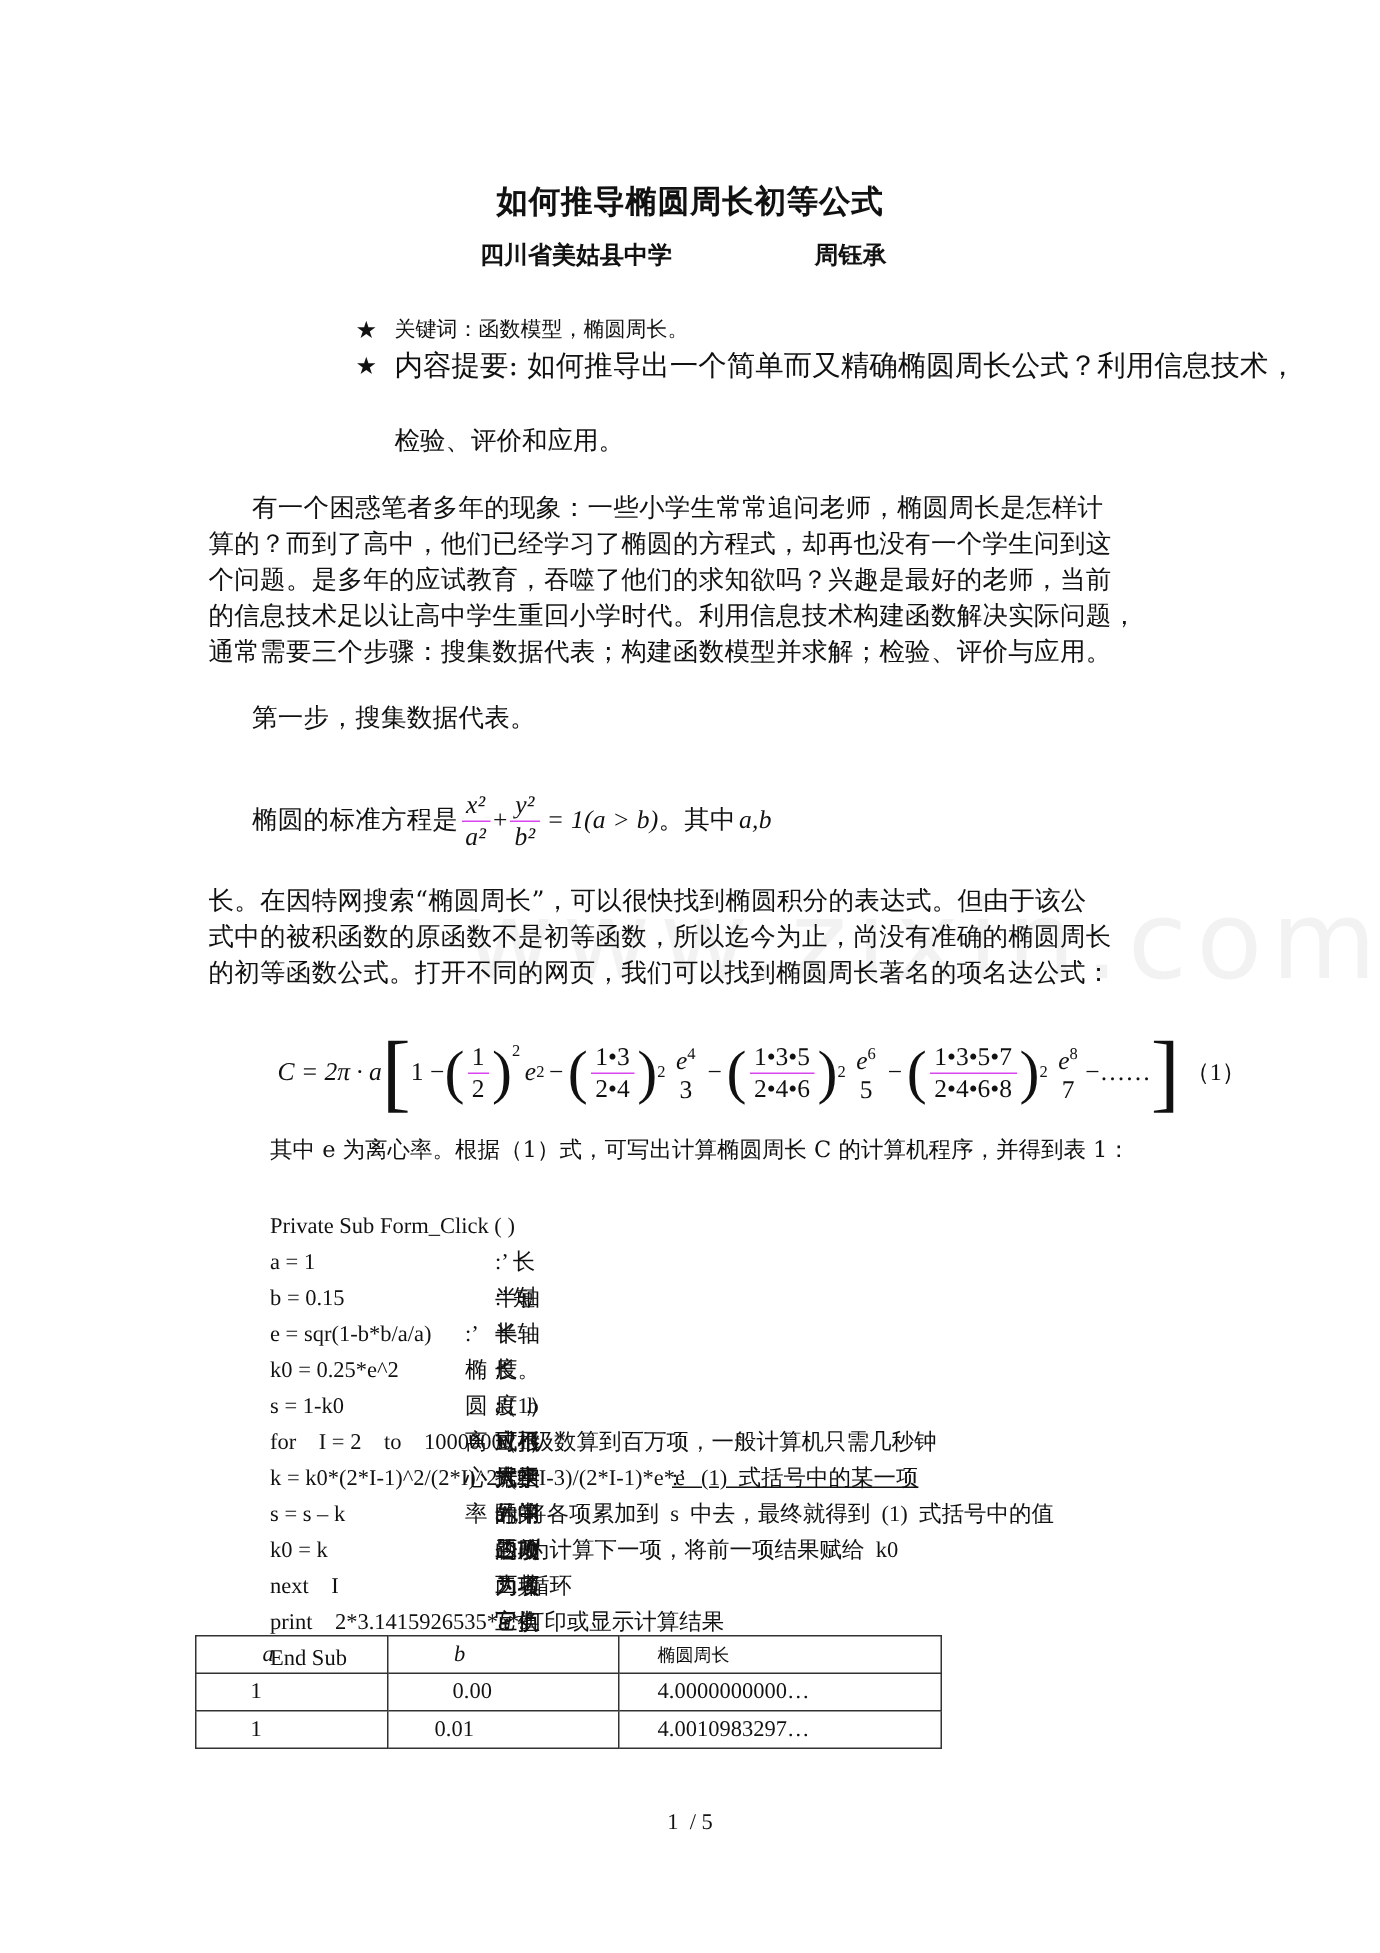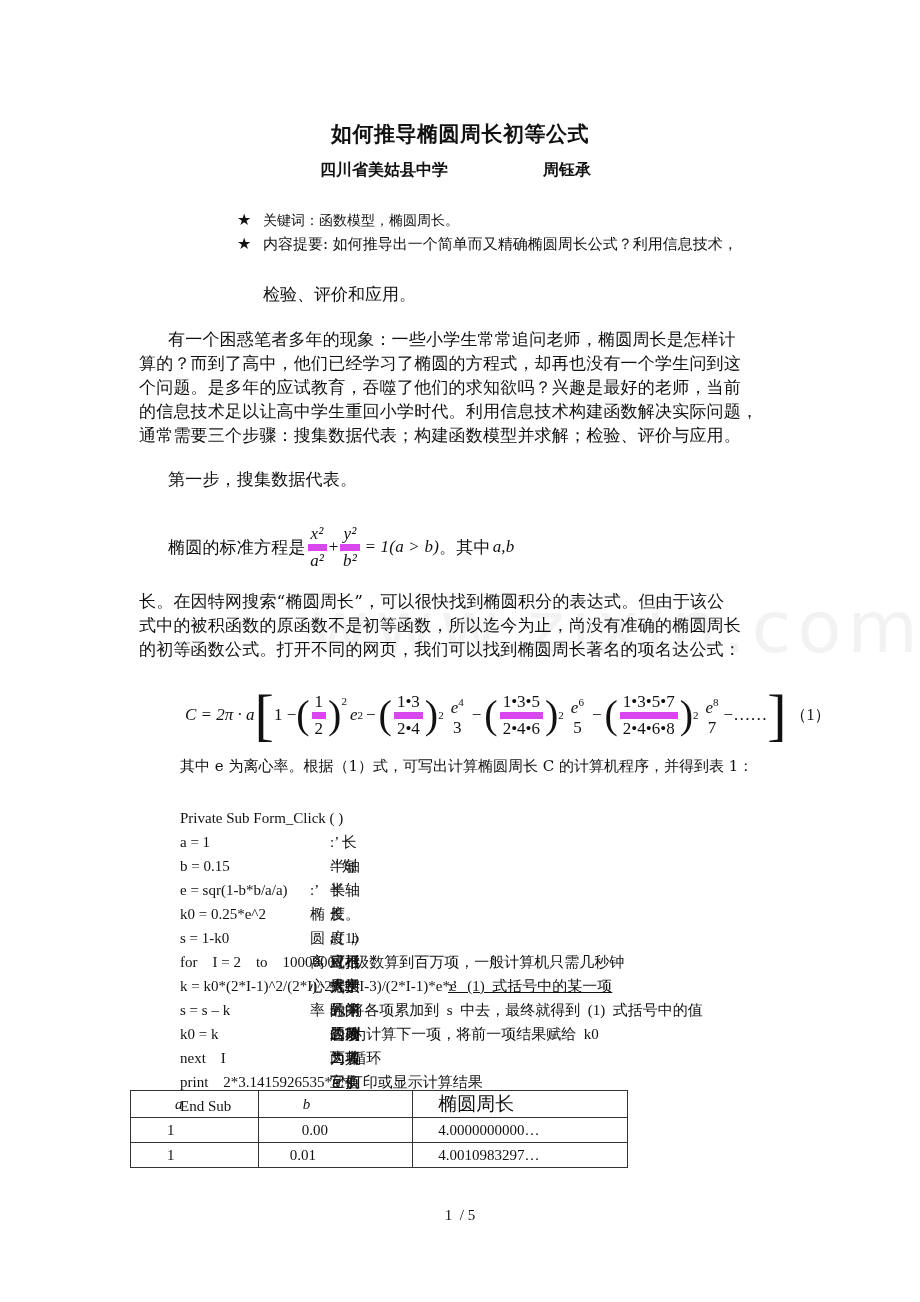--- a/index.html
+++ b/index.html
@@ -9,21 +9,21 @@
   .title { left: 0; width: 920px; top: 120px; text-align: center; font-size: 21px; font-weight: bold;
            font-family: "DejaVu Sans", "Liberation Sans", sans-serif; letter-spacing: 0.5px; }
   .subtitle { top: 160px; font-size: 16px; font-weight: bold;
               font-family: "DejaVu Sans", "Liberation Sans", sans-serif; }
   .bullet { font-size: 14px; line-height: 24px; }
   .bullet .star { position: absolute; left: 0; top: 0; font-size: 16px; }
   .bullet .btext { position: absolute; left: 26px; top: 0; }
   .para { font-size: 17px; line-height: 24px; letter-spacing: 0.2px; }
   .math { font-family: "Liberation Serif", "DejaVu Serif", serif; font-style: italic; }
   .frac { display: inline-block; vertical-align: middle; text-align: center; margin: 0 2px; }
-  .frac .num { display: block; border-bottom: 7px solid #d946ef; padding: 0 3px; line-height: 20px; }
+  .frac .num { display: block; border-bottom: 1px solid #d946ef; padding: 0 3px; line-height: 20px; }
   .frac .den { display: block; line-height: 20px; }
   .code { font-family: "Liberation Serif", "DejaVu Serif", serif; font-size: 15px; }
   .code-line { position: absolute; left: 180px; height: 24px; line-height: 24px; margin-top: 28px; }
   .code-cmt { position: absolute; top: 0; }
   table.data { position: absolute; left: 130px; top: 1090px; width: 498px; border-collapse: collapse;
                font-family: "Liberation Serif", "DejaVu Serif", serif; font-size: 15px; }
   table.data td { border: 1px solid #333; height: 24px; padding: 0; }
   .watermark { left: 310px; top: 585px; font-size: 72px; color: rgba(0,0,0,0.05);
                font-family: "DejaVu Sans", sans-serif; letter-spacing: 6px; }
   .footer { left: 0; width: 920px; top: 1207px; text-align: center; font-size: 15px;
@@ -42,21 +42,21 @@
 <div class="abs title">如何推导椭圆周长初等公式</div>
 <div class="abs subtitle" style="left:320px;">四川省美姑县中学</div>
 <div class="abs subtitle" style="left:543px;">周钰承</div>
 
 <div class="abs bullet" style="left:237px; top:208px; width:560px; height:24px;">
   <span class="star">★</span>
   <span class="btext">关键词：函数模型，椭圆周长。</span>
 </div>
 <div class="abs bullet" style="left:237px; top:232px; width:560px; height:78px; font-size:16px;">
   <span class="star">★</span>
-  <span class="btext" style="font-size:15px;">内容提要: 如何推导出一个简单而又精确椭圆周长公式？利用信息技术，</span>
+  <span class="btext" style="font-size:19px;">内容提要: 如何推导出一个简单而又精确椭圆周长公式？利用信息技术，</span>
   <span class="btext" style="top:50px; font-size:17px;">检验、评价和应用。</span>
 </div>
 
 <div class="abs para" style="left:168px; top:327px;">有一个困惑笔者多年的现象：一些小学生常常追问老师，椭圆周长是怎样计</div>
 <div class="abs para" style="left:139px; top:351px;">算的？而到了高中，他们已经学习了椭圆的方程式，却再也没有一个学生问到这</div>
 <div class="abs para" style="left:139px; top:375px;">个问题。是多年的应试教育，吞噬了他们的求知欲吗？兴趣是最好的老师，当前</div>
 <div class="abs para" style="left:139px; top:399px;">的信息技术足以让高中学生重回小学时代。利用信息技术构建函数解决实际问题，</div>
 <div class="abs para" style="left:139px; top:423px;">通常需要三个步骤：搜集数据代表；构建函数模型并求解；检验、评价与应用。</div>
 
 <div class="abs para" style="left:168px; top:467px;">第一步，搜集数据代表。</div>
@@ -155,21 +155,21 @@
 <table class="data">
   <colgroup>
       <col style="width:128px">
       <col style="width:155px">
       <col style="width:215px">
     </colgroup>
   <tbody>
       <tr>
     <td style="padding-left:44px; font-style:italic;">a</td>
     <td style="padding-left:44px; font-style:italic;">b</td>
-    <td style="padding-left:25px; font-size:19px;">椭圆周长</td>
+    <td style="padding-left:25px; font-size:12px;">椭圆周长</td>
   </tr>
   <tr>
     <td style="padding-left:36px;">1</td>
     <td style="padding-left:43px;">0.00</td>
     <td style="padding-left:25px;">4.0000000000…</td>
   </tr>
   <tr>
     <td style="padding-left:36px;">1</td>
     <td style="padding-left:31px;">0.01</td>
     <td style="padding-left:25px;">4.0010983297…</td>

